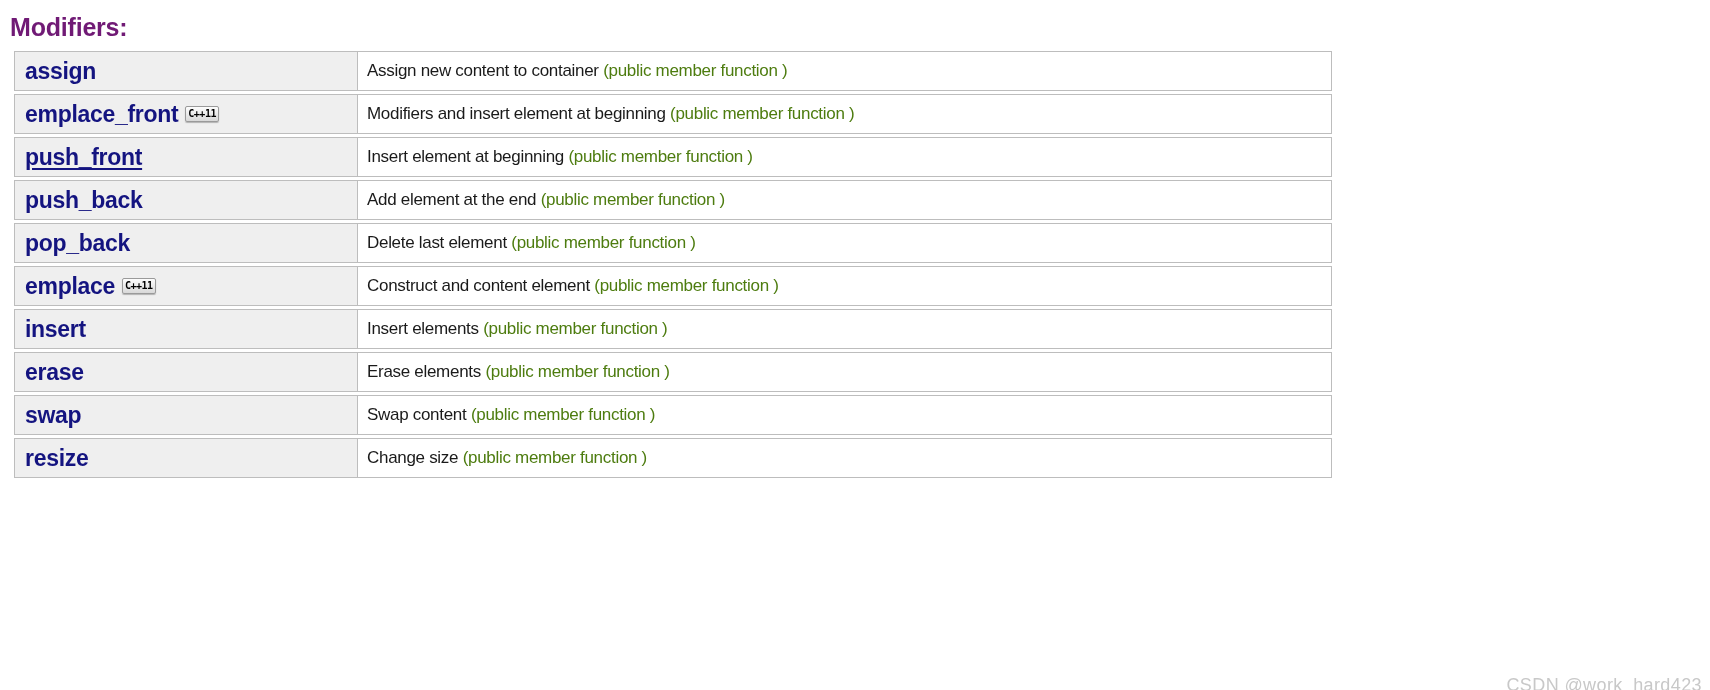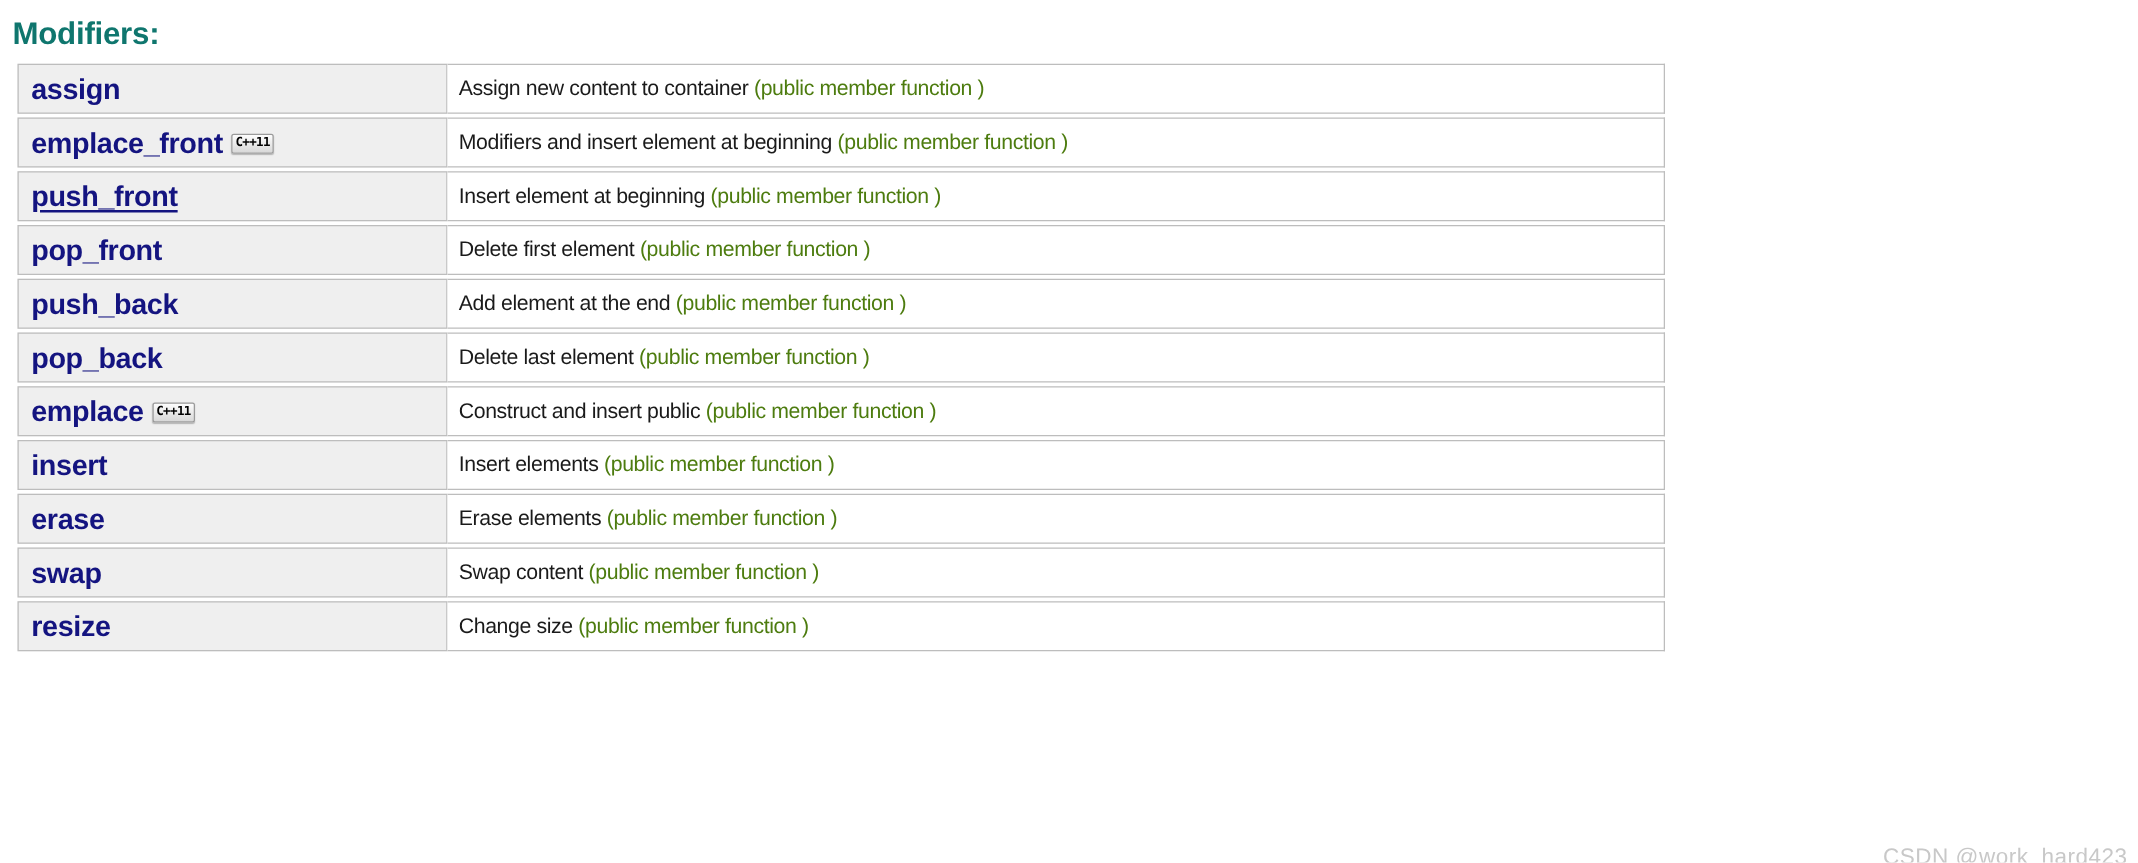--- a/index.html
+++ b/index.html
@@ -17,21 +17,21 @@
   .page {
     position: relative;
     width: 1710px;
     height: 690px;
     box-sizing: border-box;
     padding: 0;
   }
   .section-title {
     font-size: 25px;
     font-weight: bold;
-    color: #0f766e;
+    color: #701a75;
     margin: 12px 0 0 10px;
     letter-spacing: -0.2px;
     line-height: 30px;
   }
   .members-table {
     border-collapse: separate;
     border-spacing: 0 3px;
     margin: 6px 0 0 14px;
     width: 1318px;
     table-layout: fixed;
@@ -121,34 +121,30 @@
         </tr>
         <tr>
           <td class="name-cell"><a class="fn-name" href="#">emplace_front</a><span class="cpp11-badge">C++11</span></td>
           <td class="desc-cell"><span class="desc-text">Modifiers and insert element at beginning</span> <span class="desc-text desc-kind">(public member function )</span></td>
         </tr>
         <tr>
           <td class="name-cell"><a class="fn-name linked" href="#">push_front</a></td>
           <td class="desc-cell"><span class="desc-text">Insert element at beginning</span> <span class="desc-text desc-kind">(public member function )</span></td>
         </tr>
         <tr>
-          <td class="name-cell"><a class="fn-name" href="#">pop_front</a></td>
-          <td class="desc-cell"><span class="desc-text">Delete first element</span> <span class="desc-text desc-kind">(public member function )</span></td>
-        </tr>
-        <tr>
           <td class="name-cell"><a class="fn-name" href="#">push_back</a></td>
           <td class="desc-cell"><span class="desc-text">Add element at the end</span> <span class="desc-text desc-kind">(public member function )</span></td>
         </tr>
         <tr>
           <td class="name-cell"><a class="fn-name" href="#">pop_back</a></td>
           <td class="desc-cell"><span class="desc-text">Delete last element</span> <span class="desc-text desc-kind">(public member function )</span></td>
         </tr>
         <tr>
           <td class="name-cell"><a class="fn-name" href="#">emplace</a><span class="cpp11-badge">C++11</span></td>
-          <td class="desc-cell"><span class="desc-text">Construct and insert public</span> <span class="desc-text desc-kind">(public member function )</span></td>
+          <td class="desc-cell"><span class="desc-text">Construct and content element</span> <span class="desc-text desc-kind">(public member function )</span></td>
         </tr>
         <tr>
           <td class="name-cell"><a class="fn-name" href="#">insert</a></td>
           <td class="desc-cell"><span class="desc-text">Insert elements</span> <span class="desc-text desc-kind">(public member function )</span></td>
         </tr>
         <tr>
           <td class="name-cell"><a class="fn-name" href="#">erase</a></td>
           <td class="desc-cell"><span class="desc-text">Erase elements</span> <span class="desc-text desc-kind">(public member function )</span></td>
         </tr>
         <tr>

